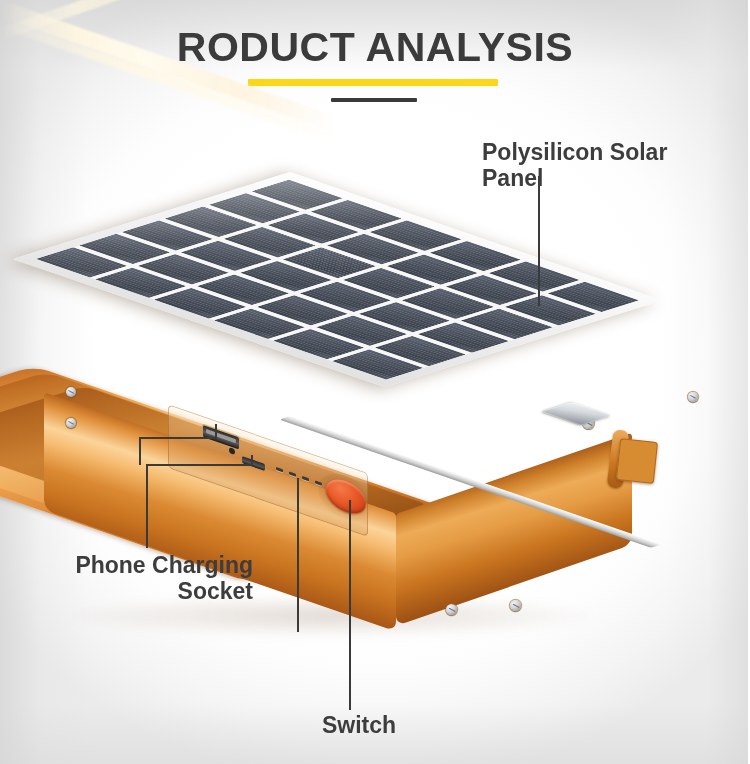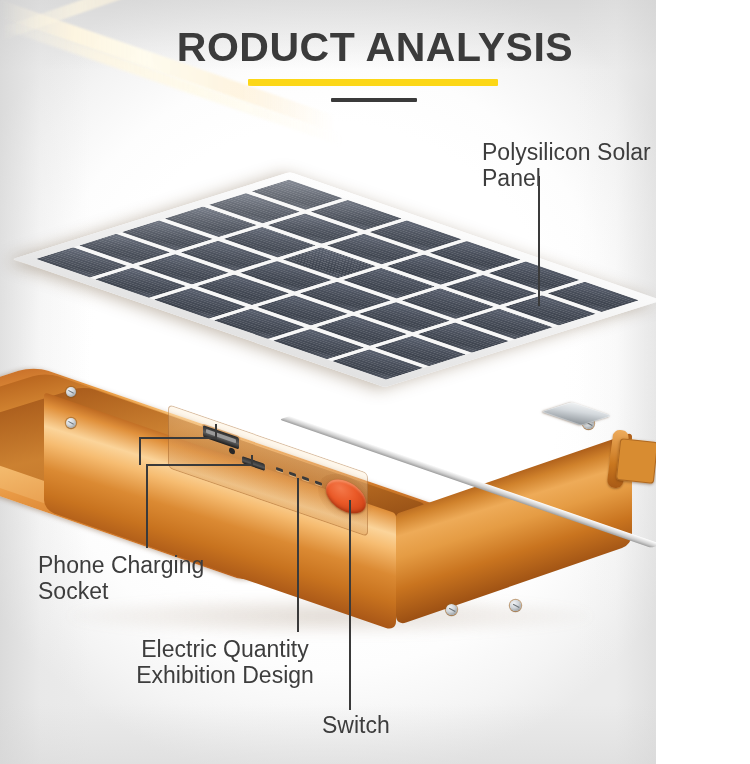--- a/index.html
+++ b/index.html
@@ -4,21 +4,21 @@
 <title>Product Analysis</title>
 <style>
   html,body{margin:0;padding:0;}
   body{
     width:750px;height:764px;overflow:hidden;
     font-family:"Liberation Sans", sans-serif;
     background:#ffffff;
     position:relative;
   }
   #stage{
-    position:absolute;inset:0;width:656px;height:764px;overflow:hidden;
+    position:absolute;inset:0;width:748px;height:764px;overflow:hidden;
     background:
       radial-gradient(ellipse 62% 55% at 50% 48%, #ffffff 0%, #ffffff 58%, #fdfdfd 72%, #f4f4f4 88%, #ebebeb 100%),
       linear-gradient(180deg,#e9e9e9 0%, #ffffff 14%, #ffffff 86%, #f2f2f2 100%);
   }
   .vig-l{position:absolute;left:0;top:0;width:90px;height:764px;
     background:linear-gradient(90deg,rgba(205,205,205,.55) 0%,rgba(225,225,225,.25) 45%,rgba(255,255,255,0) 100%);}
   .vig-r{position:absolute;right:0;top:0;width:80px;height:764px;
     background:linear-gradient(270deg,rgba(210,210,210,.45) 0%,rgba(235,235,235,.2) 50%,rgba(255,255,255,0) 100%);}
   .vig-t{position:absolute;left:0;top:0;width:750px;height:70px;
     background:linear-gradient(180deg,rgba(200,200,200,.5) 0%,rgba(255,255,255,0) 100%);}
@@ -34,24 +34,24 @@
   #title-rule-yellow{
     position:absolute;left:248px;top:79px;width:250px;height:7px;
     background:#fcd717;border-radius:1px;
   }
   #title-rule-dark{
     position:absolute;left:331px;top:98px;width:86px;height:4px;
     background:#3a3a3a;border-radius:1px;
   }
 
   
-  .label{position:absolute;color:#3d3d3d;font-size:23px;line-height:1.13;white-space:pre-line;}
+  .label{position:absolute;color:#3d3d3d;font-size:23px;line-height:1.13;white-space:pre-line;font-weight:bold;}
   #lbl-panel{left:482px;top:139px;width:215px;text-align:left;}
   #lbl-usb{left:8px;top:476px;text-align:left;}
-  #lbl-phone{left:38px;top:552px;width:215px;text-align:left;}
+  #lbl-phone{left:38px;top:552px;width:215px;text-align:right;}
   #lbl-electric{left:110px;top:636px;width:230px;text-align:center;}
   #lbl-switch{left:322px;top:712px;text-align:right;}
 
   
   .ll{position:absolute;background:#3a3a3a;}
   .ll-v{width:1.6px;}
   .ll-h{height:1.6px;}
 
   
   #product{position:absolute;left:0;top:0;width:750px;height:764px;}
@@ -375,17 +375,15 @@
   <div class="ll ll-v" style="left:146px;top:464px;height:84px;"></div>
 
   <div class="ll ll-v" style="left:297px;top:478px;height:154px;"></div>
 
   <div class="ll ll-v" style="left:349px;top:500px;height:210px;"></div>
 
   <div class="label" id="lbl-panel">Polysilicon Solar
 Panel</div>
   <div class="label" id="lbl-phone">Phone Charging
 Socket</div>
-  <div class="label" id="lbl-electric">Electric Quantity
-Exhibition Design</div>
   <div class="label" id="lbl-switch">Switch</div>
 
 </div>
 
 </body></html>

